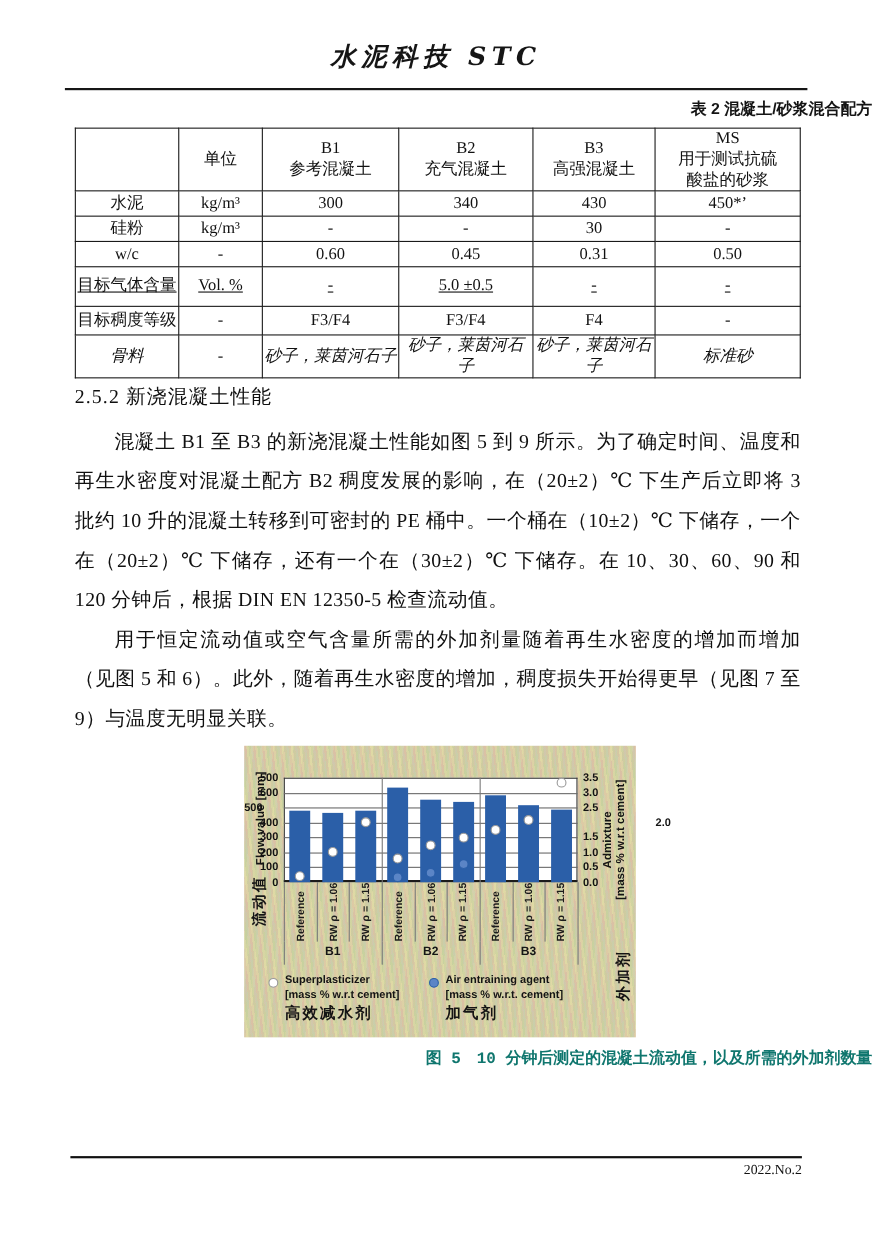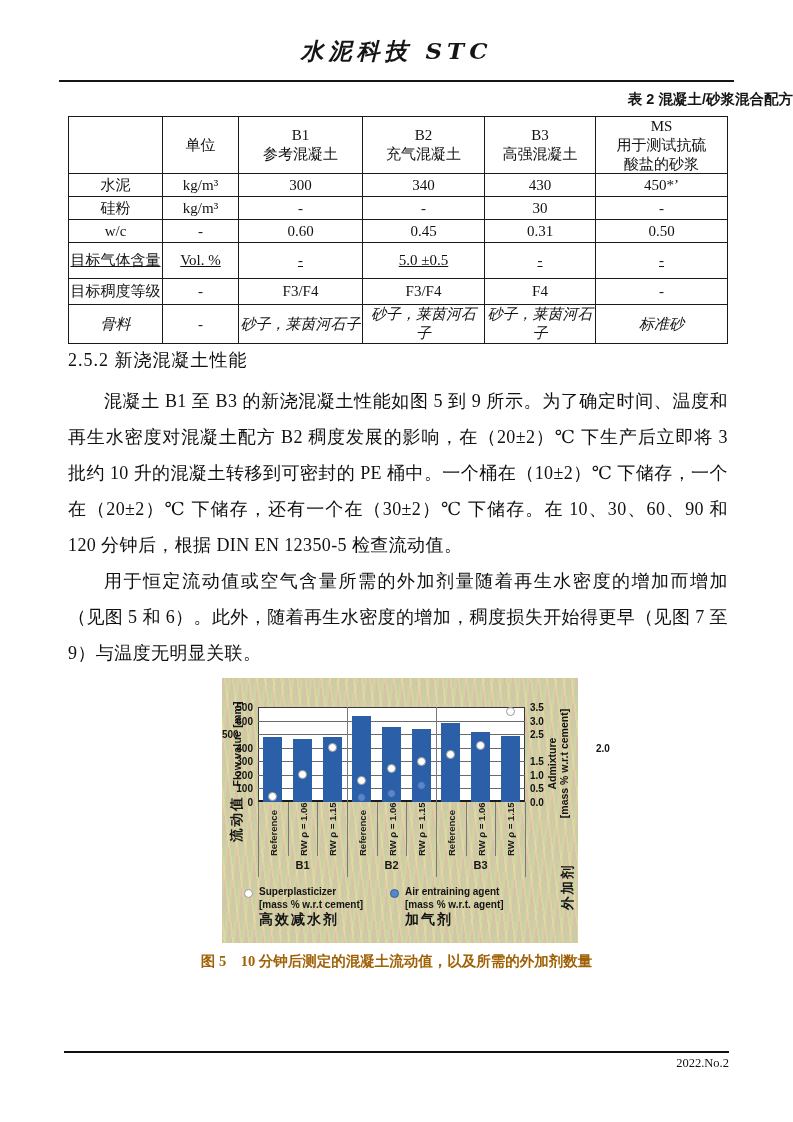--- a/index.html
+++ b/index.html
@@ -86,27 +86,27 @@
     letter-spacing:2px;
   }
   .axis-title .en{font-size:10.5px; letter-spacing:0.2px;}
   .legend-entry{position:absolute; top:208px;}
   .legend-marker{
     position:absolute; left:0; top:3px; width:9px; height:9px; border-radius:50%;
     box-sizing:border-box;
   }
   .legend-text{margin-left:15px; font-size:10px; font-weight:bold; line-height:12.5px; color:#141414;}
   .legend-cn{
-    font-family:Liberation Mono, monospace; font-size:14px; font-weight:600;
+    font-family:Liberation Sans, sans-serif; font-size:14px; font-weight:600;
     letter-spacing:2px; margin-top:3px;
   }
   .figure-caption{
-    position:absolute; top:952px; left:0; width:100%; text-align:center;
-    font-size:14.5px; font-weight:bold; color:#a16207;
-    font-family:Liberation Serif, serif;
+    position:absolute; top:952px; left:0; width:100%; text-align:right;
+    font-size:14.5px; font-weight:bold; color:#0f766e;
+    font-family:Liberation Mono, monospace;
   }
   .footer-rule{
     position:absolute; top:1051px; left:64px; width:665px; height:0;
     border-top:2px solid #111;
   }
   .page-num{
     position:absolute; top:1056px; left:0; width:100%; text-align:center;
     font-size:12.5px; color:#111;
   }
   .issue{
@@ -282,21 +282,21 @@
         <div class="legend-text">
           <div>Superplasticizer</div>
           <div>[mass % w.r.t cement]</div>
           <div class="legend-cn">高效减水剂</div>
         </div>
       </div>
       <div class="legend-entry" style="left: 168px;">
         <span class="legend-marker" style="background: rgb(91, 133, 198); border: 1px solid rgb(43, 95, 168);"></span>
         <div class="legend-text">
           <div>Air entraining agent</div>
-          <div>[mass % w.r.t. agent]</div>
+          <div>[mass % w.r.t. cement]</div>
           <div class="legend-cn">加气剂</div>
         </div>
       </div>
     </div>
   <div class="figure-caption">图 5　10 分钟后测定的混凝土流动值，以及所需的外加剂数量</div>
   <div class="footer-rule"></div>
   <div class="issue">2022.No.2</div>
 </div>
 
 </body></html>

